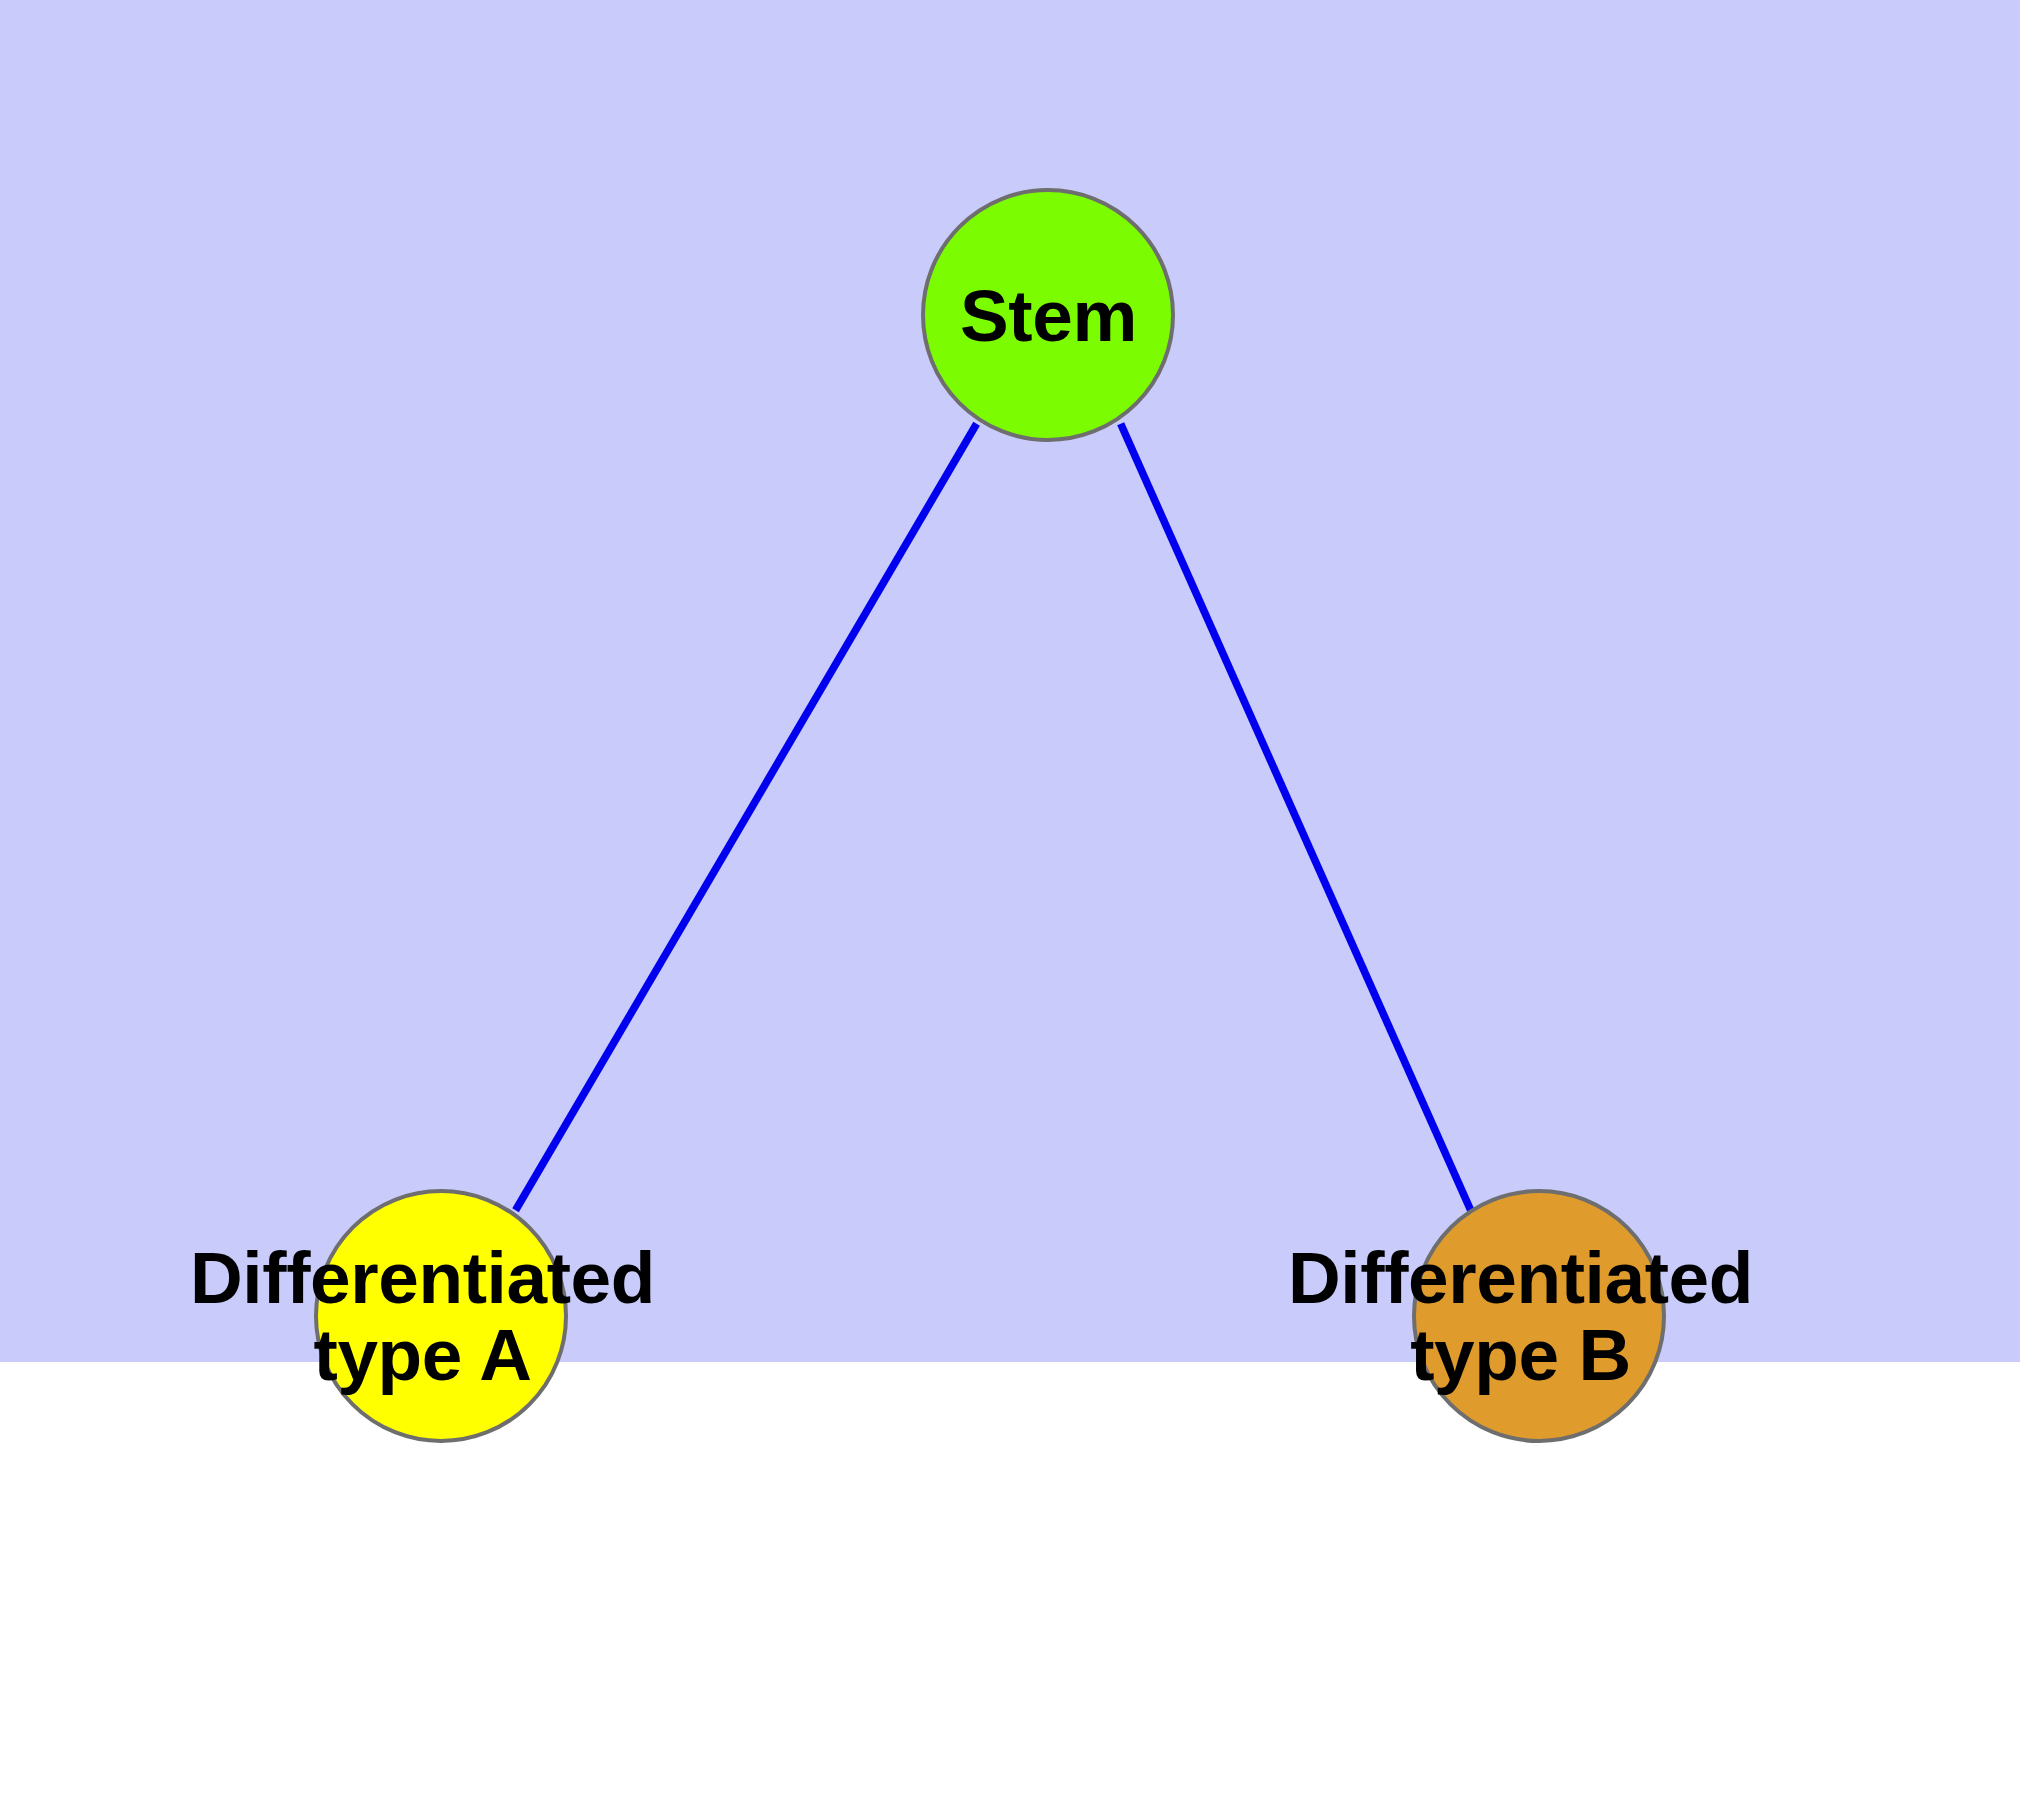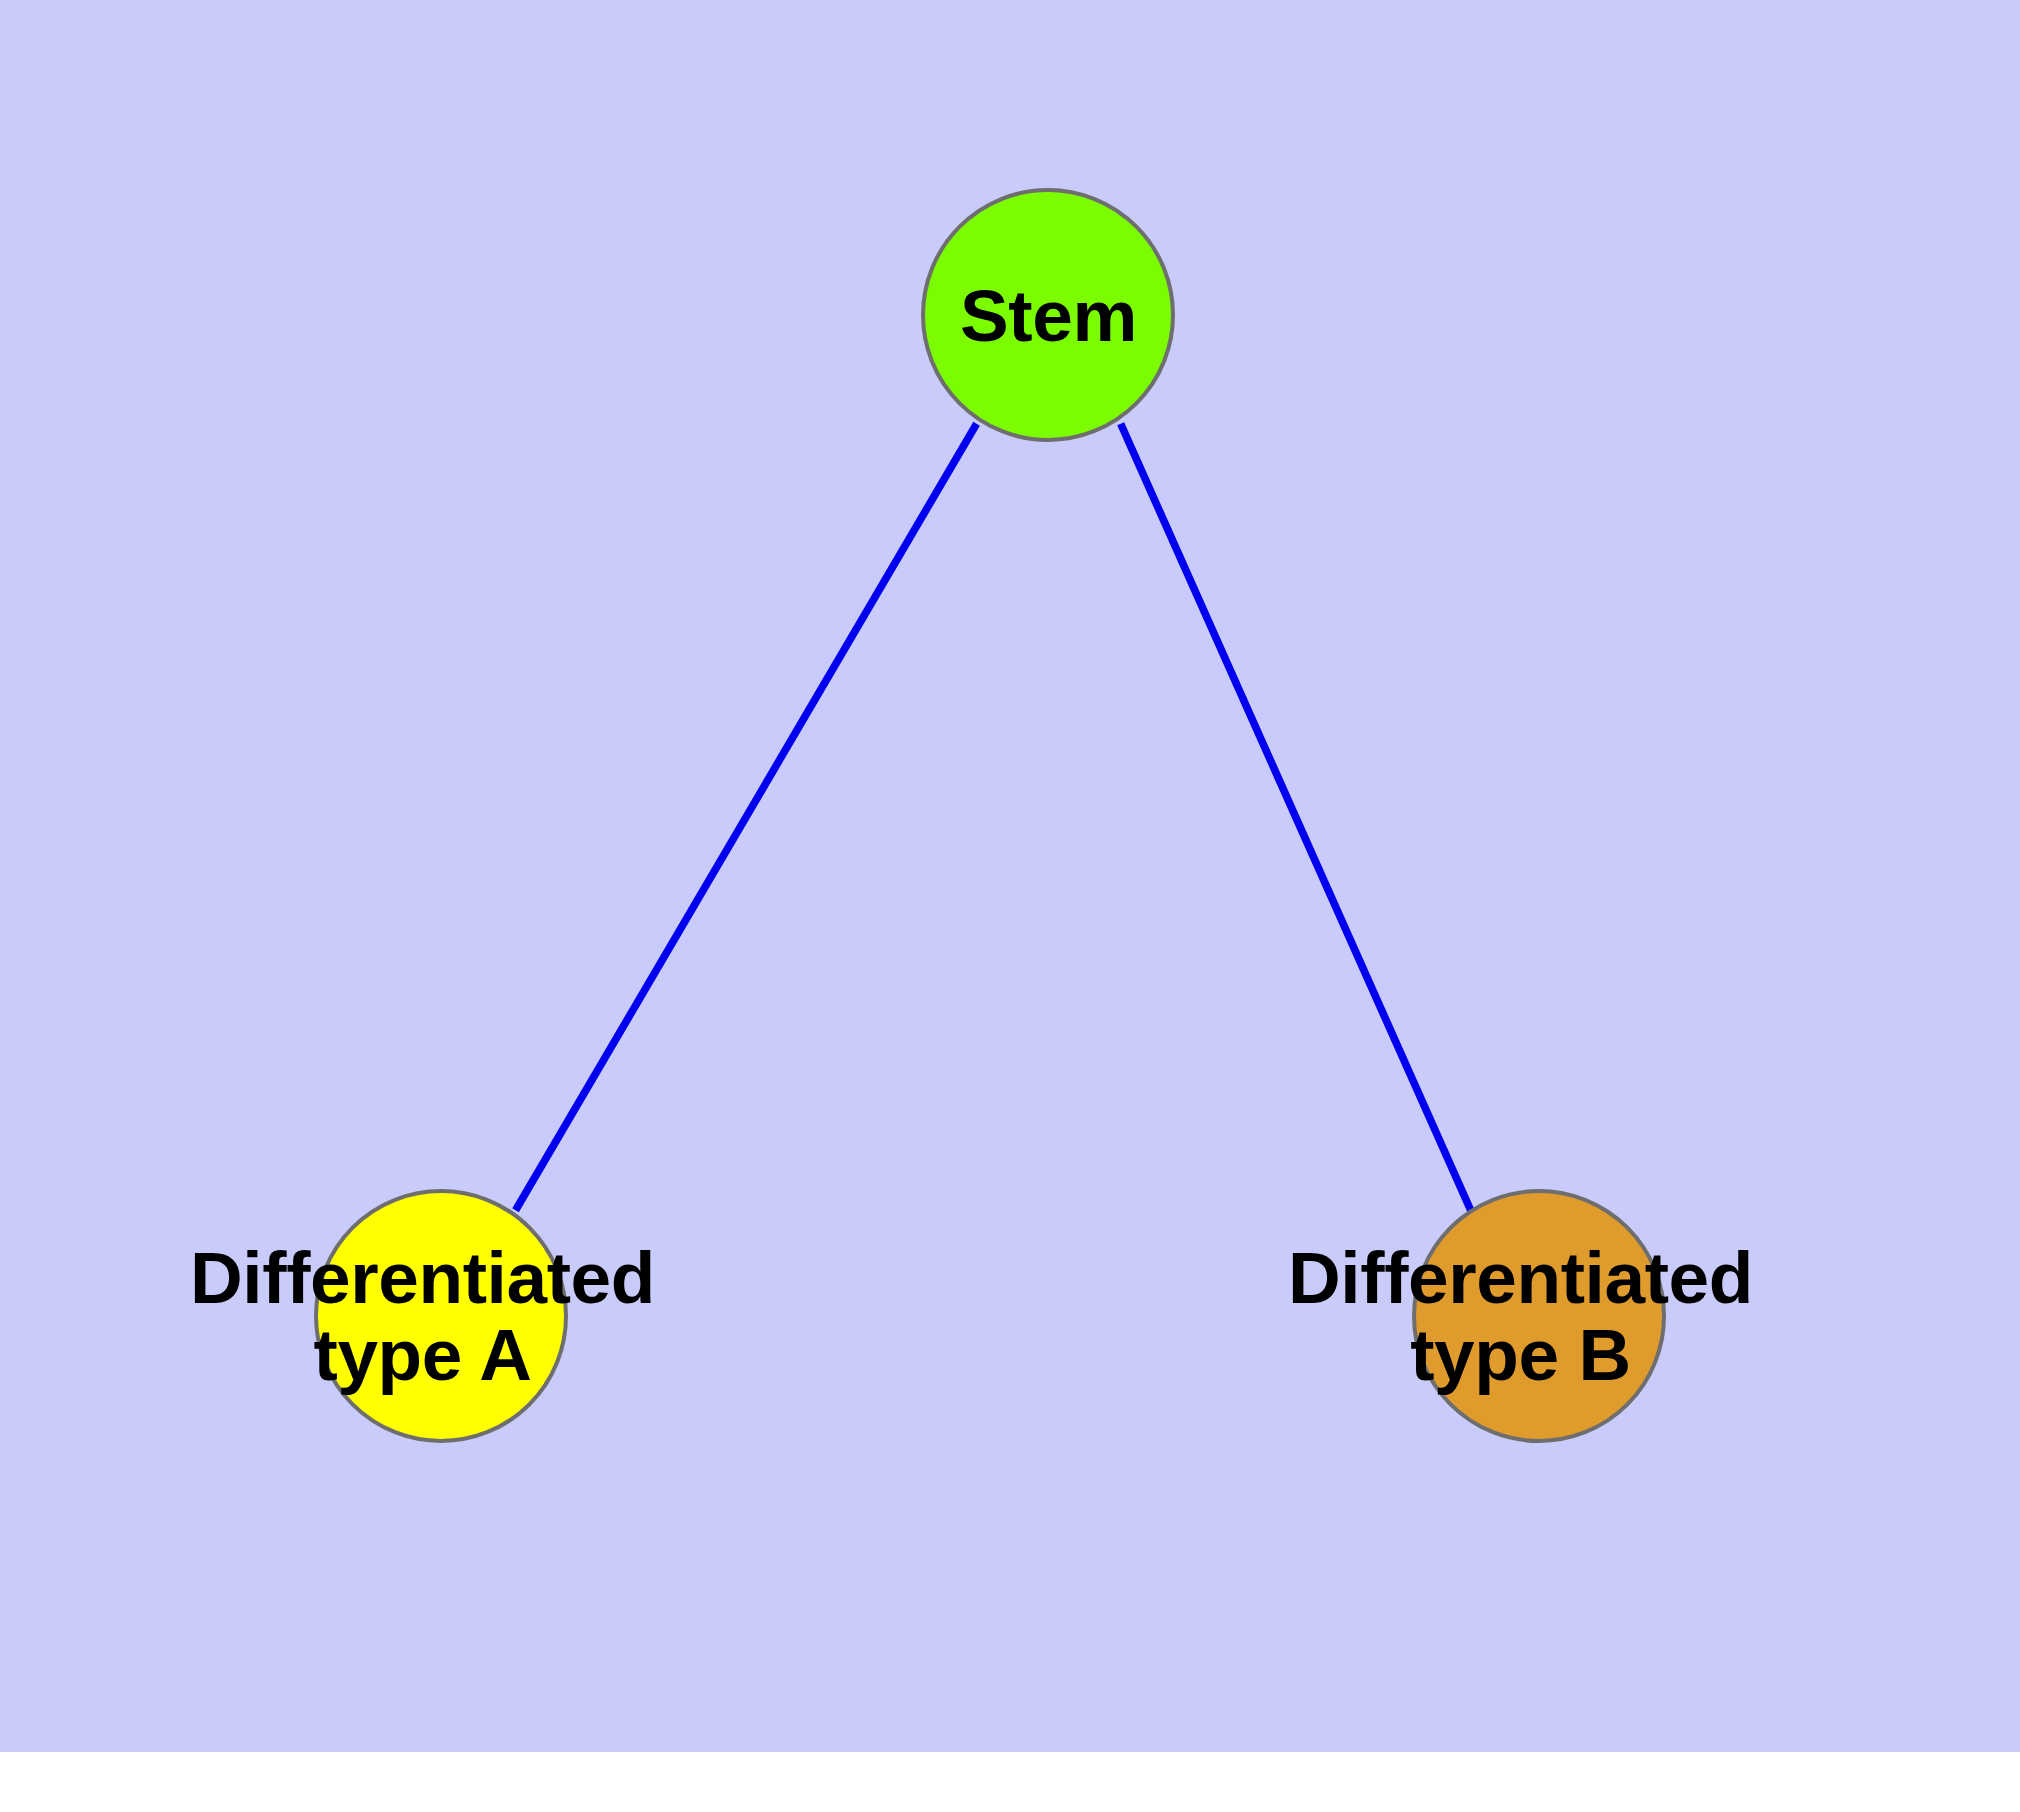--- a/index.html
+++ b/index.html
@@ -38,21 +38,21 @@
     color: #000000;
     white-space: pre;
     line-height: 1.06;
     letter-spacing: -0.4px;
     pointer-events: none;
   }
 </style>
 </head>
 <body>
 
-<div id="graph-canvas" style="width: 2021px; height: 1752px; background: rgb(201, 203, 250);">
+<div id="graph-canvas" style="width: 2021px; height: 1362px; background: rgb(201, 203, 250);">
 
   <svg id="edge-layer" viewBox="0 0 2384 2138">
     <line class="edge" x1="1152" y1="500" x2="608" y2="1428" stroke="#0000ee" stroke-width="9" stroke-linecap="butt"></line>
     <line class="edge" x1="1322" y1="500" x2="1735" y2="1428" stroke="#0000ee" stroke-width="9" stroke-linecap="butt"></line>
   </svg>
 
   <div class="node" style="left: 921px; top: 188px; width: 254px; height: 254px; background: rgb(124, 252, 0); border: 4.2px solid rgb(110, 110, 110);"></div>
   <div class="node" style="left: 314px; top: 1189px; width: 254px; height: 254px; background: rgb(255, 255, 0); border: 4.2px solid rgb(110, 110, 110);"></div>
   <div class="node" style="left: 1412px; top: 1189px; width: 254px; height: 254px; background: rgb(224, 155, 45); border: 4.2px solid rgb(110, 110, 110);"></div>
 

